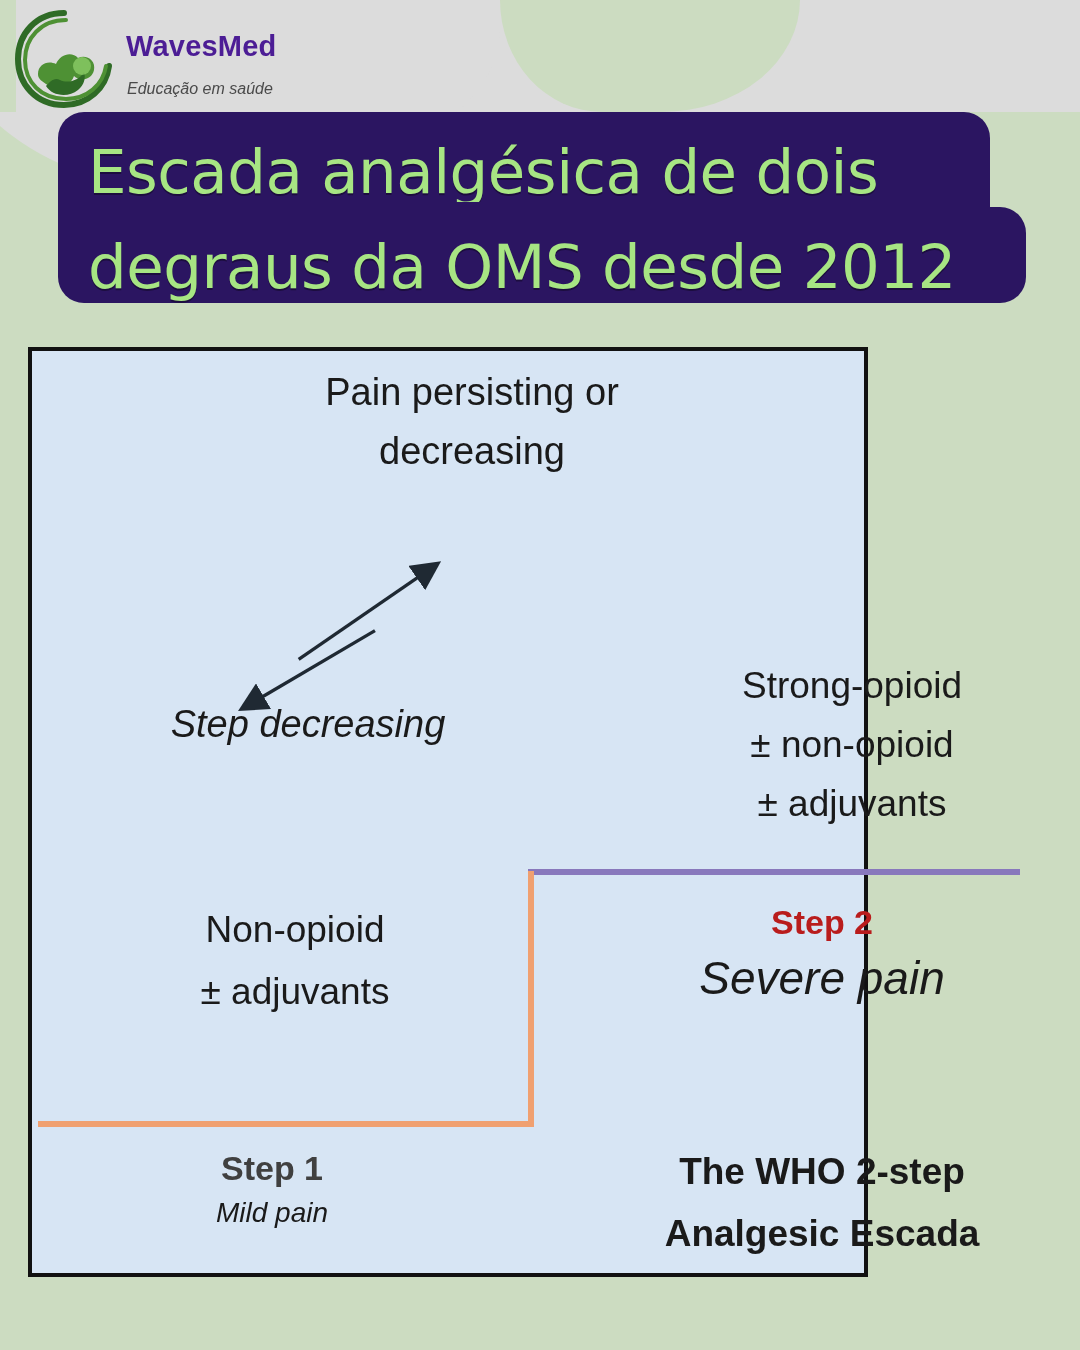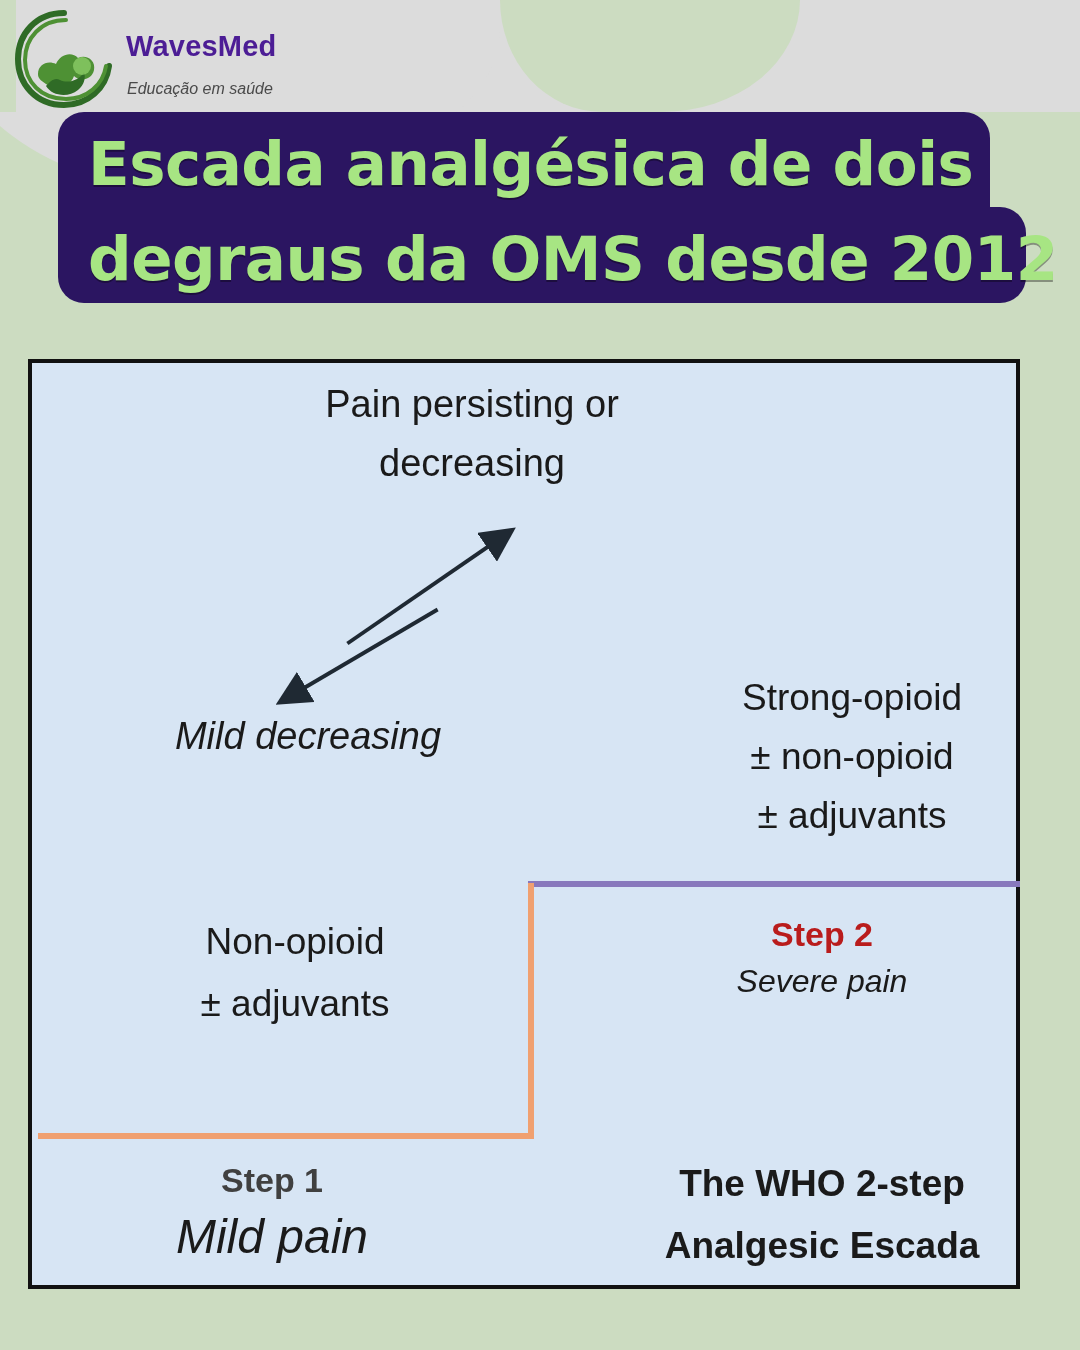--- a/index.html
+++ b/index.html
@@ -68,25 +68,25 @@
     position: absolute;
     left: 58px; top: 112px;
     width: 968px; height: 192px;
   }
   .title-line {
     position: relative;
     display: block;
     background: #2b1561;
     color: #a7e583;
     font-size: 61px;
-    font-weight: bold;
+    font-weight: normal;
     letter-spacing: -0.5px;
     line-height: 96px;
     height: 96px;
-    padding: 4px 30px;
+    padding: 12px 30px;
     white-space: nowrap;
     text-shadow: 0 2px 0 rgba(0,0,0,.35);
     font-family: "DejaVu Sans", sans-serif;
   }
   .title-line.l1 {
     width: 932px;
     border-radius: 26px 26px 0 0;
   }
   .title-line.l2 {
     width: 968px;
@@ -98,22 +98,22 @@
     content: "";
     position: absolute;
     left: 0; bottom: -14px;
     width: 932px; height: 20px;
     background: #2b1561;
   }
 
   
   .panel {
     position: absolute;
-    left: 28px; top: 359px;
-    width: 992px; height: 930px;
+    left: 28px; top: 347px;
+    width: 840px; height: 930px;
     background: #d7e5f4;
     border: 4px solid #111111;
   }
   .panel-inner { position: relative; width: 100%; height: 100%; }
 
   .dtext { position: absolute; color: #1a1a1a; }
   .it { font-style: italic; }
   .bd { font-weight: bold; }
   .ctr { text-align: center; }
 
@@ -132,29 +132,29 @@
   .t-nonop {
     left: 48px; top: 548px; width: 430px;
     font-size: 37px; line-height: 62px;
   }
   .t-step2 {
     left: 560px; top: 552px; width: 460px;
     font-size: 34px; color: #b91c1c;
   }
   .t-severe {
     left: 560px; top: 600px; width: 460px;
-    font-size: 32px;
+    font-size: 46px;
   }
   .t-step1 {
     left: 60px; top: 798px; width: 360px;
     font-size: 34px; color: #404040;
   }
   .t-mild {
     left: 60px; top: 846px; width: 360px;
-    font-size: 48px;
+    font-size: 28px;
   }
   .t-who {
     left: 560px; top: 790px; width: 460px;
     font-size: 37px; line-height: 62px;
   }
 
   
   .line-h-purple {
     position: absolute;
     left: 496px; top: 518px;
@@ -216,21 +216,21 @@
       <svg class="arrows" viewBox="0 0 1014 922">
         <defs>
           <marker id="ah" markerWidth="9" markerHeight="9" refX="7" refY="4.5" orient="auto">
             <path d="M0,0 L9,4.5 L0,9 z" fill="#1f2933"></path>
           </marker>
         </defs>
         <line x1="325" y1="275" x2="492" y2="160" stroke="#1f2933" stroke-width="4" marker-end="url(#ah)"></line>
         <line x1="418" y1="240" x2="258" y2="334" stroke="#1f2933" stroke-width="4" marker-end="url(#ah)"></line>
       </svg>
 
-      <div class="dtext it ctr t-decreasing">Mild decreasing</div>
+      <div class="dtext it ctr t-decreasing">Step decreasing</div>
 
       <div class="dtext ctr t-strong">
         <div>Strong-opioid</div>
         <div>± non-opioid</div>
         <div>± adjuvants</div>
       </div>
 
       <div class="dtext ctr t-nonop">
         <div>Non-opioid</div>
         <div>± adjuvants</div>

